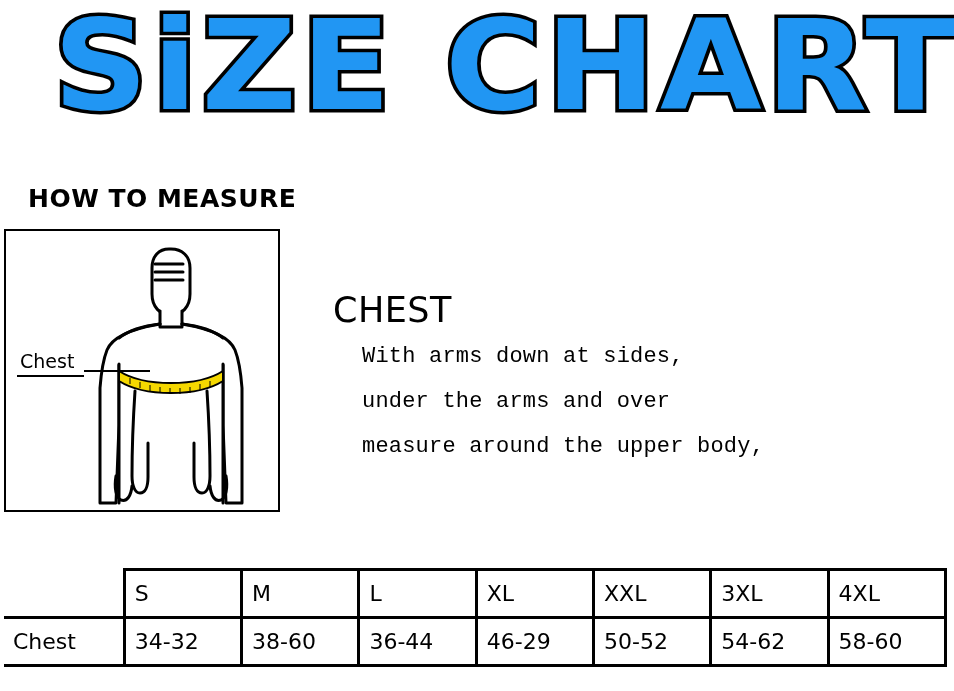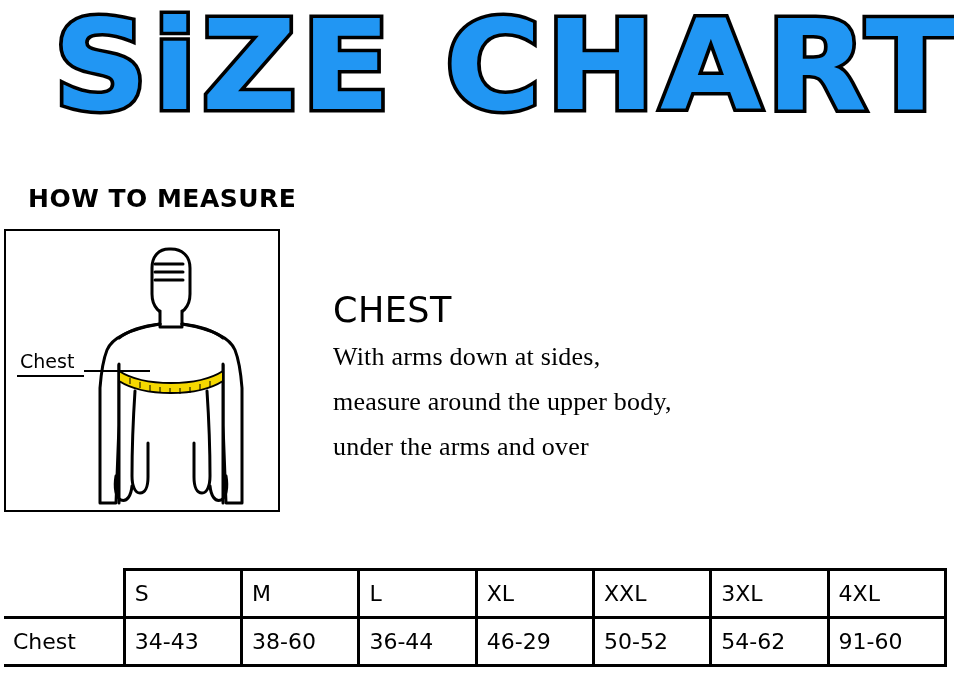--- a/index.html
+++ b/index.html
@@ -102,24 +102,25 @@
     top: 286px;
     width: 612px;
   }
   .desc-title {
     font-family: "DejaVu Sans", sans-serif;
     font-size: 35px;
     line-height: 48px;
     letter-spacing: 0.5px;
   }
   .desc-body {
-    font-family: Liberation Serif, serif;
-    font-size: 26px;
+    font-family: Liberation Mono, monospace;
+    font-size: 22px;
     line-height: 45px;
     letter-spacing: 0.2px;
+    margin-left: 29px;
   }
 
   
   .size-table {
     position: absolute;
     left: 4px;
     top: 568px;
     width: 943px;
     border-collapse: collapse;
     table-layout: fixed;
@@ -200,22 +201,22 @@
     </g>
   </svg>
 </div>
 <div class="chest-label">Chest</div>
 <div class="chest-underline"></div>
 <div class="chest-leader"></div>
 
 <div class="desc">
   <div class="desc-title">CHEST</div>
   <div class="desc-body">With arms down at sides,</div>
+  <div class="desc-body">under the arms and over</div>
   <div class="desc-body">measure around the upper body,</div>
-  <div class="desc-body">under the arms and over</div>
 </div>
 
 <table class="size-table">
   <colgroup>
     <col class="col-label">
     <col class="col-size">
       <col class="col-size">
       <col class="col-size">
     <col class="col-size">
       <col class="col-size">
@@ -228,22 +229,22 @@
       <td>S</td>
       <td>M</td>
       <td>L</td>
       <td>XL</td>
       <td>XXL</td>
       <td>3XL</td>
       <td>4XL</td>
     </tr>
     <tr>
       <td class="rowhead">Chest</td>
-      <td>34-43</td>
+      <td>34-32</td>
       <td>38-60</td>
       <td>36-44</td>
       <td>46-29</td>
       <td>50-52</td>
       <td>54-62</td>
-      <td>91-60</td>
+      <td>58-60</td>
     </tr>
   </tbody>
 </table>
 
 </body></html>

